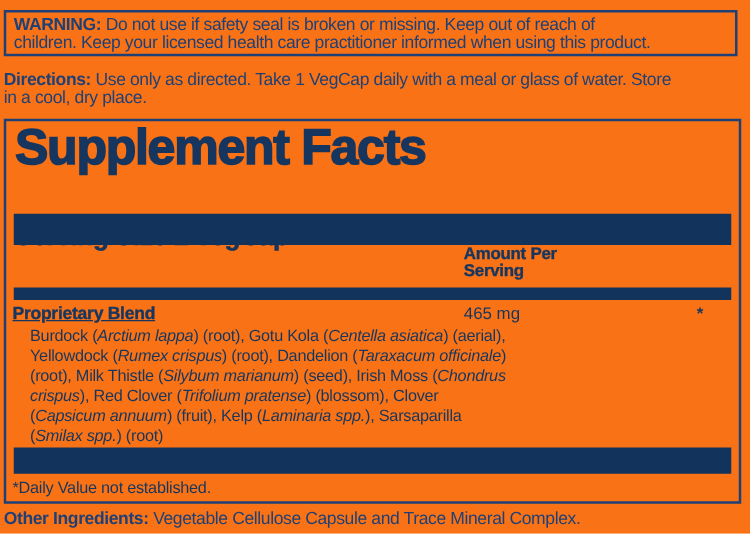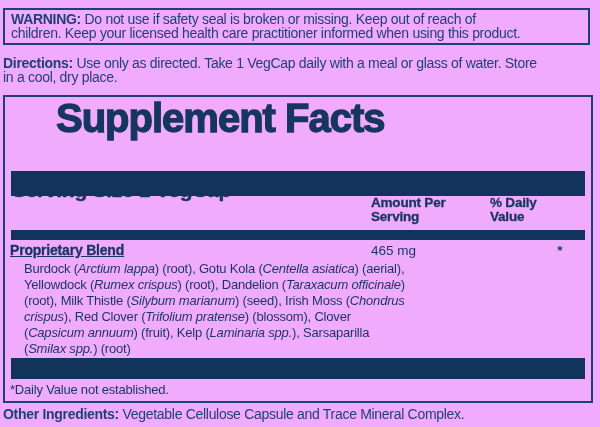--- a/index.html
+++ b/index.html
@@ -1,18 +1,18 @@
 <!DOCTYPE html>
 <html><head>
 <meta charset="utf-8">
 <style>
   html,body{margin:0;padding:0;background:#ffffff;}
   .page{
     position:relative;width:600px;height:427px;overflow:hidden;
-    background:#f0abfc;color:#1e4076;
+    background:#f97316;color:#1e4076;
     font-family:"Liberation Sans",sans-serif;
   }
   .b{font-weight:bold;}
   .i{font-style:italic;margin-top:24px;}
   .rich div{white-space:nowrap;}
   
   .warning-box{
     position:absolute;left:3px;top:8px;width:587px;box-sizing:border-box;
     border:2px solid #1e4076;padding:2px 6px 3px 6px;
     font-size:14px;line-height:14px;letter-spacing:-0.3px;
@@ -27,21 +27,21 @@
   }
   
   .sf-box{
     position:absolute;left:3px;top:95px;width:590px;height:308px;box-sizing:border-box;
     border:2px solid #1e4076;color:#16365f;
   }
   .sf-inner{position:absolute;left:0;top:0;right:0;bottom:0;}
   .sf-title{
     position:absolute;left:7px;top:1px;
     font-size:40px;line-height:40px;font-weight:bold;
-    letter-spacing:-1px;-webkit-text-stroke:1.3px #16365f;white-space:nowrap;margin-left:44px;
+    letter-spacing:-1px;-webkit-text-stroke:1.3px #16365f;white-space:nowrap;
   }
   .sf-serving{
     position:absolute;left:7px;top:42px;
     font-size:21px;line-height:22px;font-weight:bold;
     letter-spacing:-0.3px;-webkit-text-stroke:0.5px #16365f;white-space:nowrap;margin-top:40px;
   }
   .bar{position:absolute;left:6px;right:6px;background:#12345c;}
   .bar-thick{top:74px;height:25px;}
   .bar-thin{top:133px;height:10px;}
   .bar-bottom{top:261px;height:21px;}
@@ -96,24 +96,20 @@
 
       <div class="sf-serving">Serving Size 1 VegCap</div>
 
       <div class="bar bar-thick"></div>
 
       <div class="col-head col-amount">
         <div>Amount Per</div>
         <div>Serving</div>
       </div>
 
-      <div class="col-head col-daily">
-        <div>% Daily</div>
-        <div>Value</div>
-      </div>
 
       <div class="bar bar-thin"></div>
 
       <div class="blend-name">Proprietary Blend</div>
 
       <div class="blend-amount">465 mg</div>
 
       <div class="blend-star">*</div>
 
       <div class="ingredients rich">

